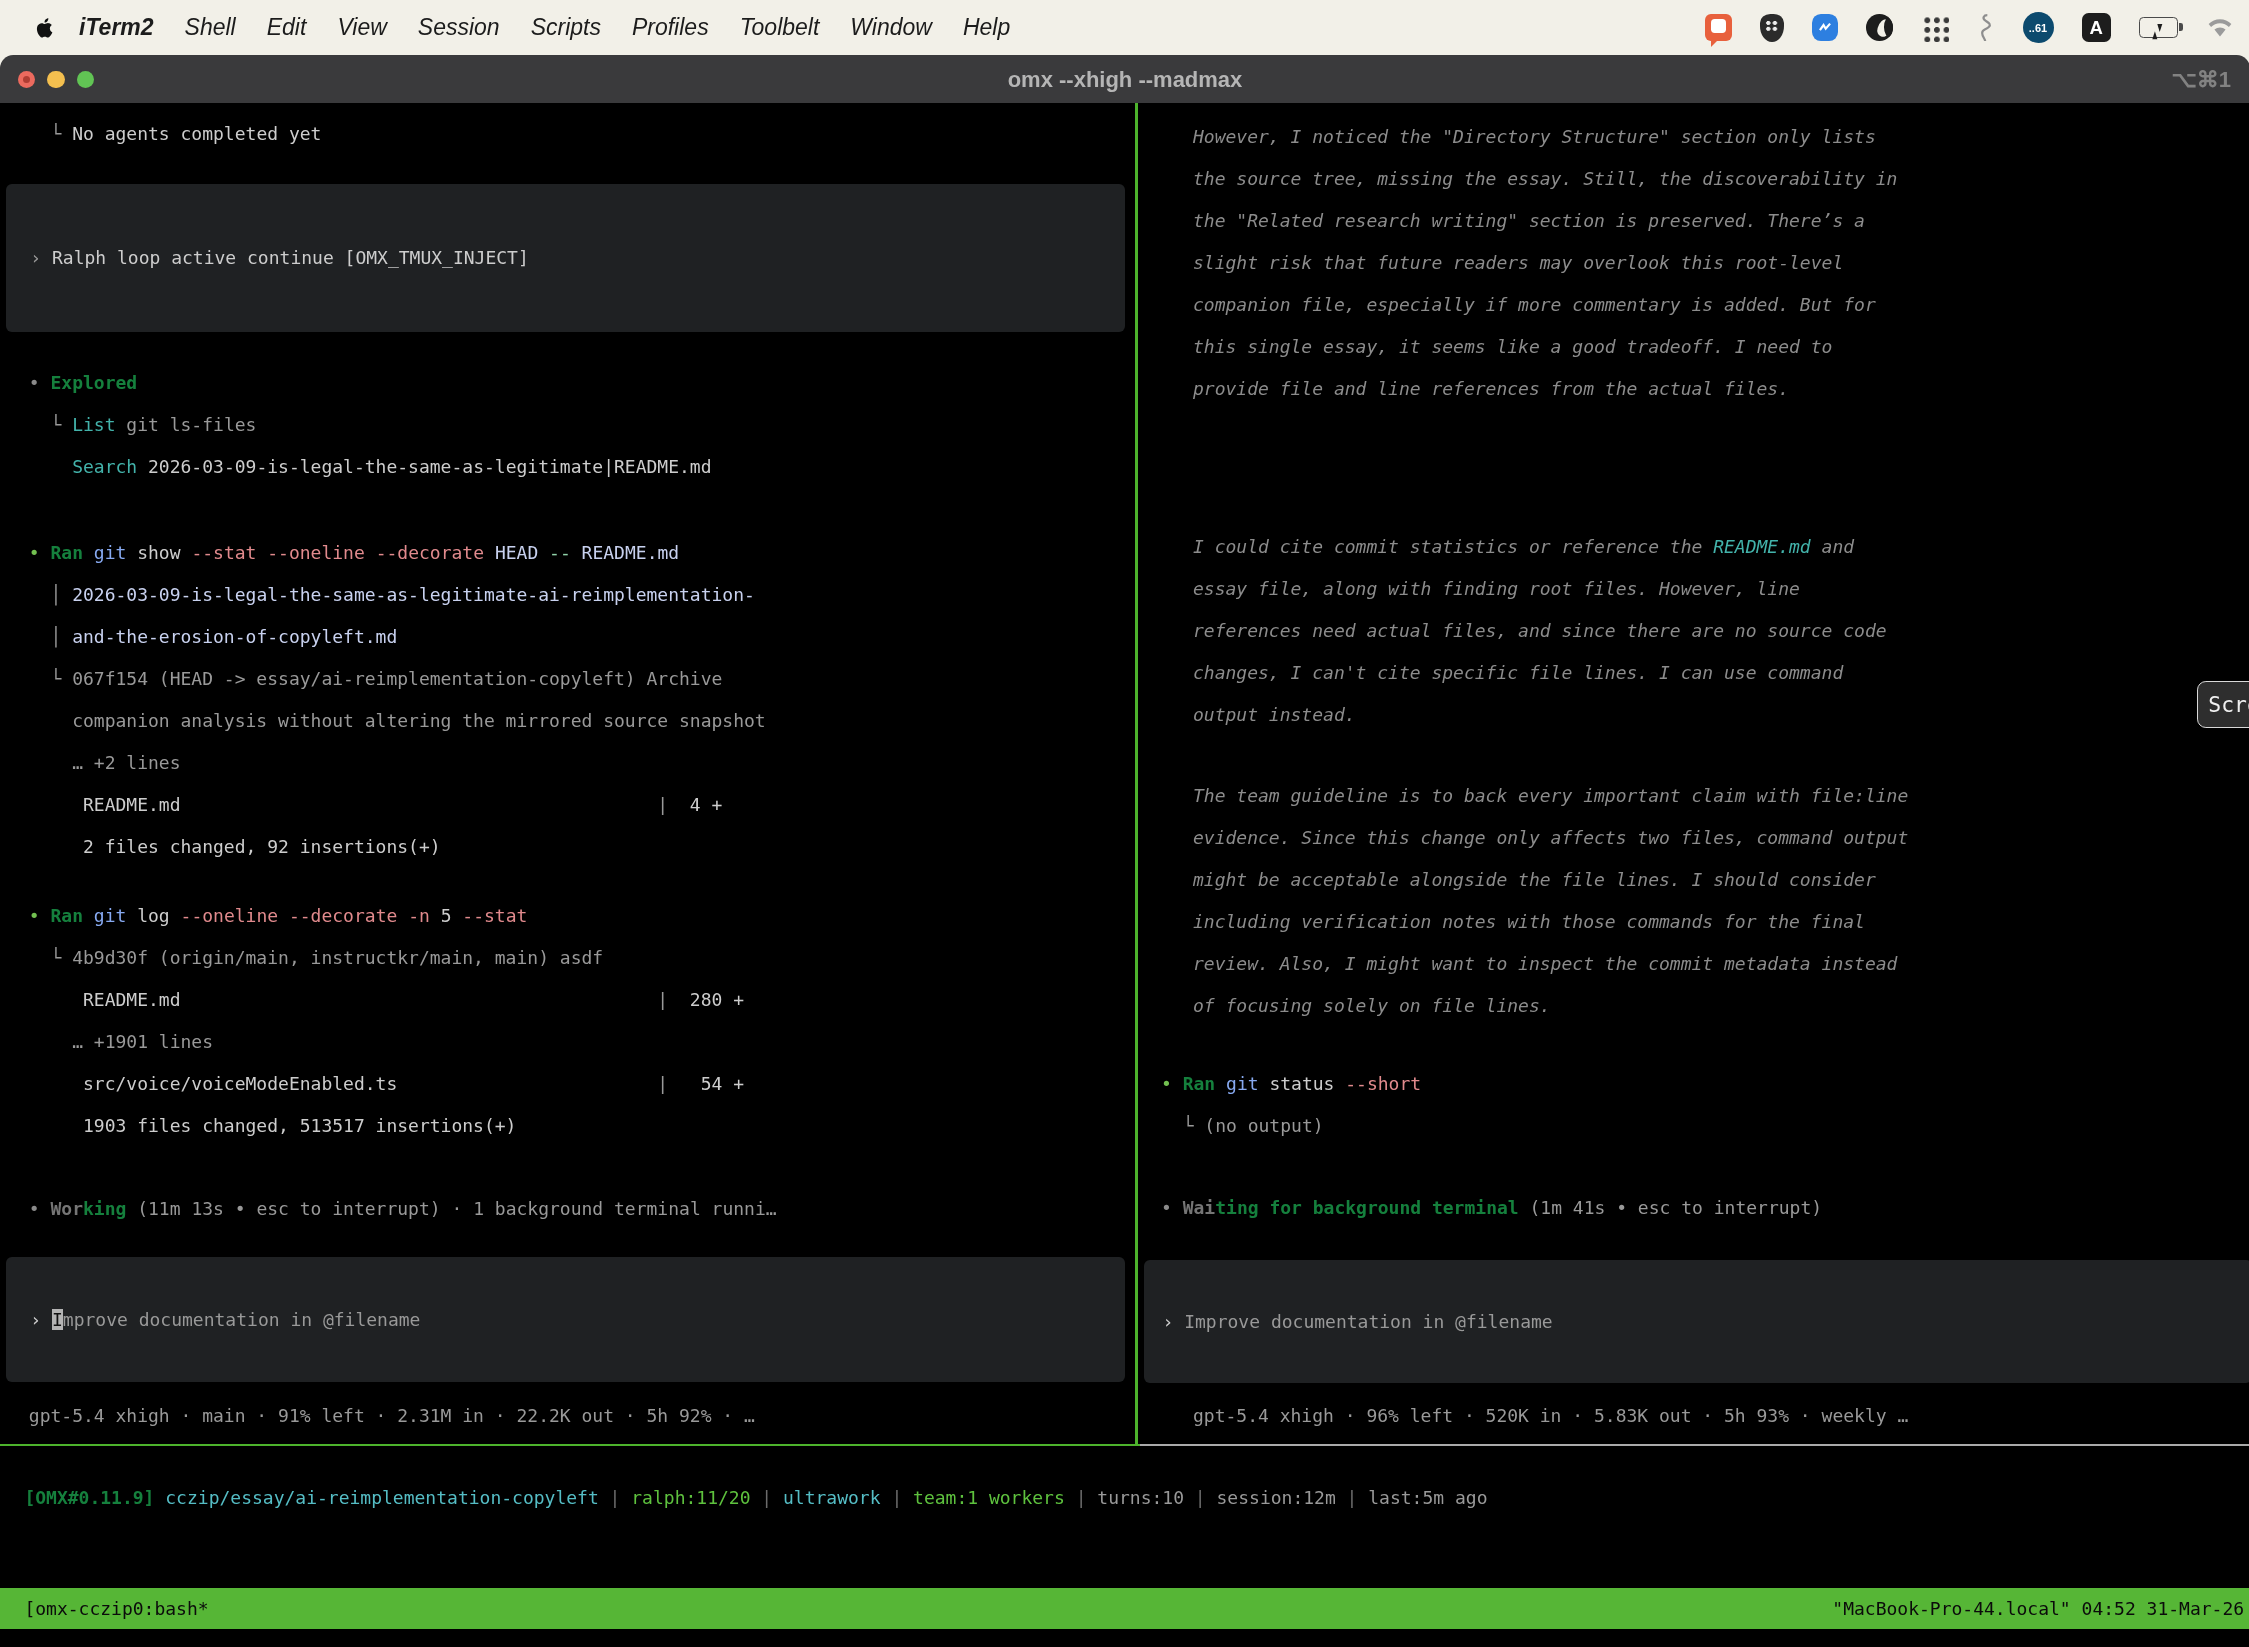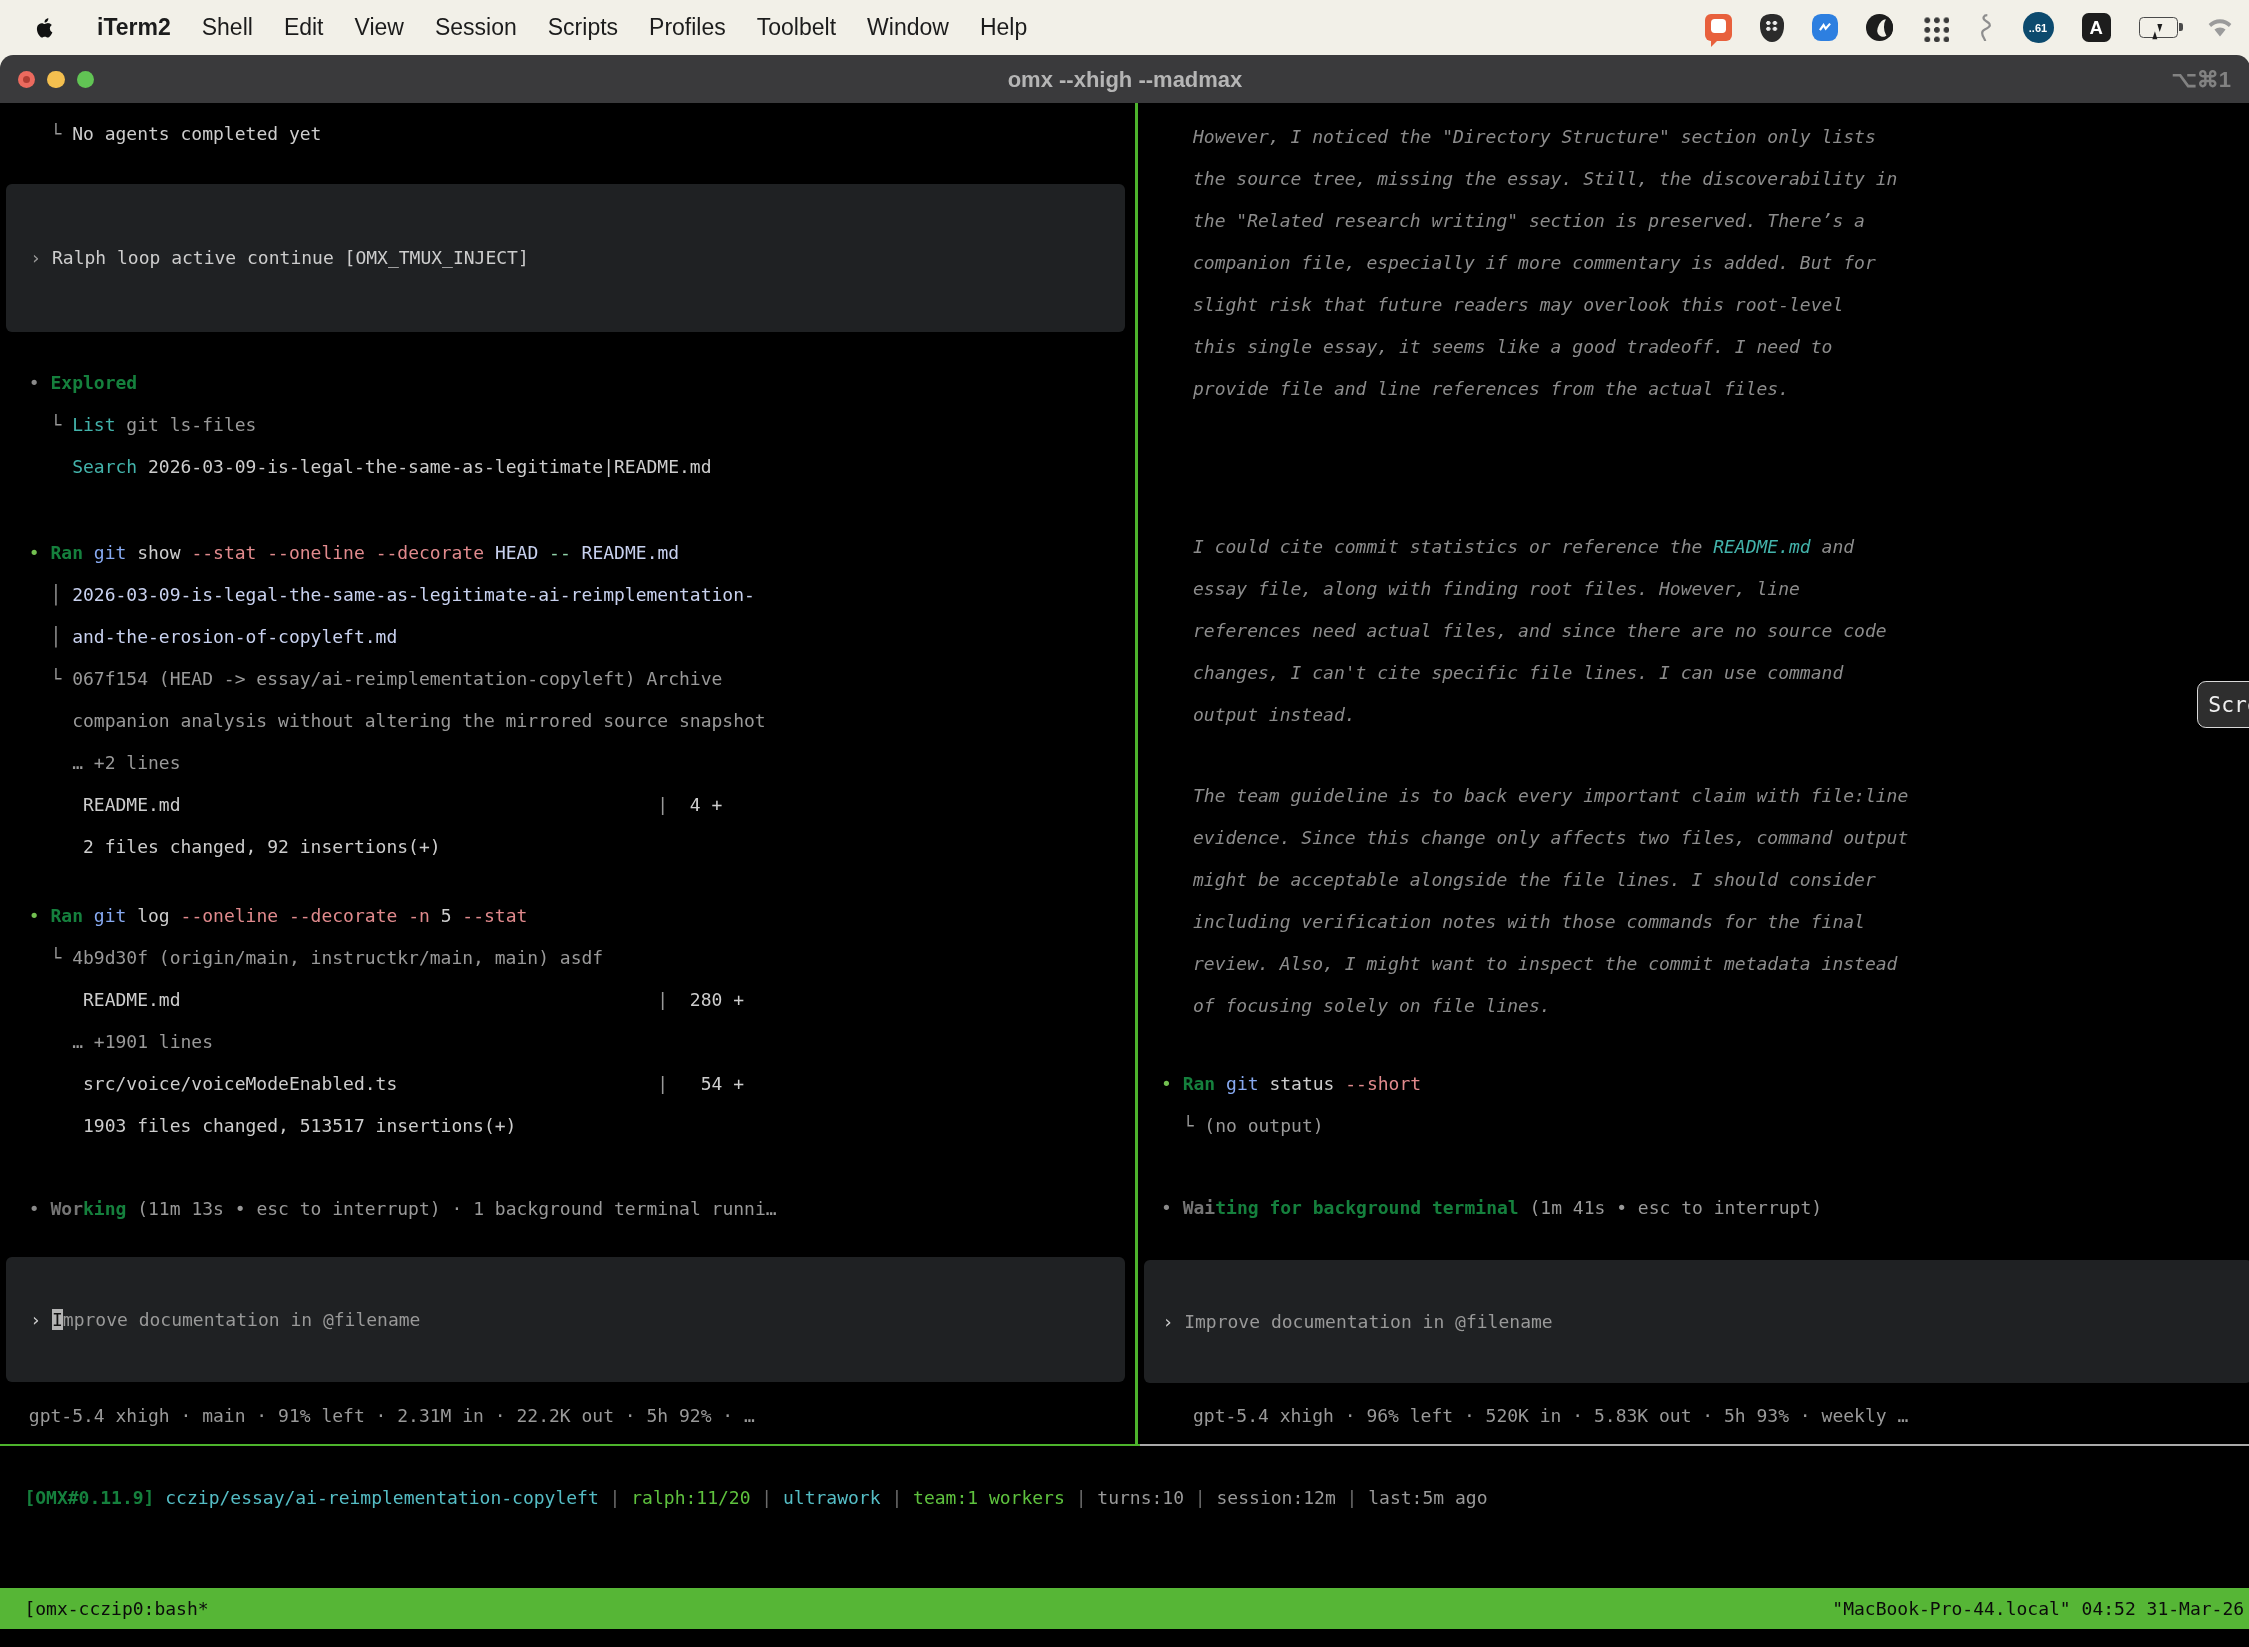--- a/index.html
+++ b/index.html
@@ -5,21 +5,21 @@
   html,body{margin:0;padding:0;background:#000;}
   body{width:2250px;height:1648px;overflow:hidden;position:relative;
        font-family:"DejaVu Sans Mono",monospace;}
 
   
   .menubar{position:absolute;left:0;top:0;width:2250px;height:55px;background:#f2f0e8;
            display:flex;align-items:center;font-family:"Liberation Sans",sans-serif;
            font-size:23px;color:#1c1c1c;}
   .apple{margin-left:36px;width:19px;height:22px;display:inline-block;}
   .apple svg{width:19px;height:22px;fill:#111;}
-  .menu-items{display:flex;align-items:center;margin-left:42px;gap:31px;}
+  .menu-items{display:flex;align-items:center;margin-left:24px;gap:31px;font-style:italic;}
   .menu-items span{cursor:default;}
   .menu-items span:first-child{font-weight:bold;}
   .menu-status{margin-left:auto;display:flex;align-items:center;gap:28px;padding-right:16px;}
   .mi{display:flex;align-items:center;justify-content:center;}
   .ic-chat{width:26.6px;height:26.6px;background:#e8603c;border-radius:5.9px;position:relative;}
   .ic-chat::before{content:"";position:absolute;left:5.9px;top:5.2px;width:14.8px;height:13.3px;background:#fff;border-radius:3.7px;}
   .ic-chat::after{content:"";position:absolute;left:5.9px;bottom:-5.9px;border:5.2px solid transparent;border-top-color:#e8603c;border-left-color:#e8603c;}
   .ic-shield{width:23.6px;height:28px;background:#2b2b2b;border-radius:10.3px 10.3px 11.8px 11.8px/8.9px 8.9px 16px 16px;position:relative;}
   .ic-shield::before{content:"";position:absolute;left:5.2px;top:6.6px;width:13.3px;height:11.8px;
      background-image:radial-gradient(circle 2.2px,#eee 1.9px,transparent 2.2px);background-size:6.6px 5.9px;}
@@ -205,22 +205,22 @@
     <div class="blk lpad" style="top:1292px;">
         <div class="line"><span class="seg-g">gpt-5.4 xhigh · main · 91% left · 2.31M in · 22.2K out · 5h 92% · …</span></div>
       </div>
   </div>
 
   <div class="right-pane">
     <div class="blk indent" style="top:13.3px;">
         <div class="line"><span class="seg-gi">However, I noticed the "Directory Structure" section only lists</span></div>
         <div class="line"><span class="seg-gi">the source tree, missing the essay. Still, the discoverability in</span></div>
         <div class="line"><span class="seg-gi">the "Related research writing" section is preserved. There’s a</span></div>
+        <div class="line"><span class="seg-gi">slight risk that future readers may overlook this root-level</span></div>
         <div class="line"><span class="seg-gi">companion file, especially if more commentary is added. But for</span></div>
-        <div class="line"><span class="seg-gi">slight risk that future readers may overlook this root-level</span></div>
         <div class="line"><span class="seg-gi">this single essay, it seems like a good tradeoff. I need to</span></div>
         <div class="line"><span class="seg-gi">provide file and line references from the actual files.</span></div>
       </div>
     <div class="blk indent" style="top:423px;">
         <div class="line"><span class="seg-gi">I could cite commit statistics or reference the </span><span class="seg-teali">README.md</span><span class="seg-gi"> and</span></div>
         <div class="line"><span class="seg-gi">essay file, along with finding root files. However, line</span></div>
         <div class="line"><span class="seg-gi">references need actual files, and since there are no source code</span></div>
         <div class="line"><span class="seg-gi">changes, I can't cite specific file lines. I can use command</span></div>
         <div class="line"><span class="seg-gi">output instead.</span></div>
       </div>

